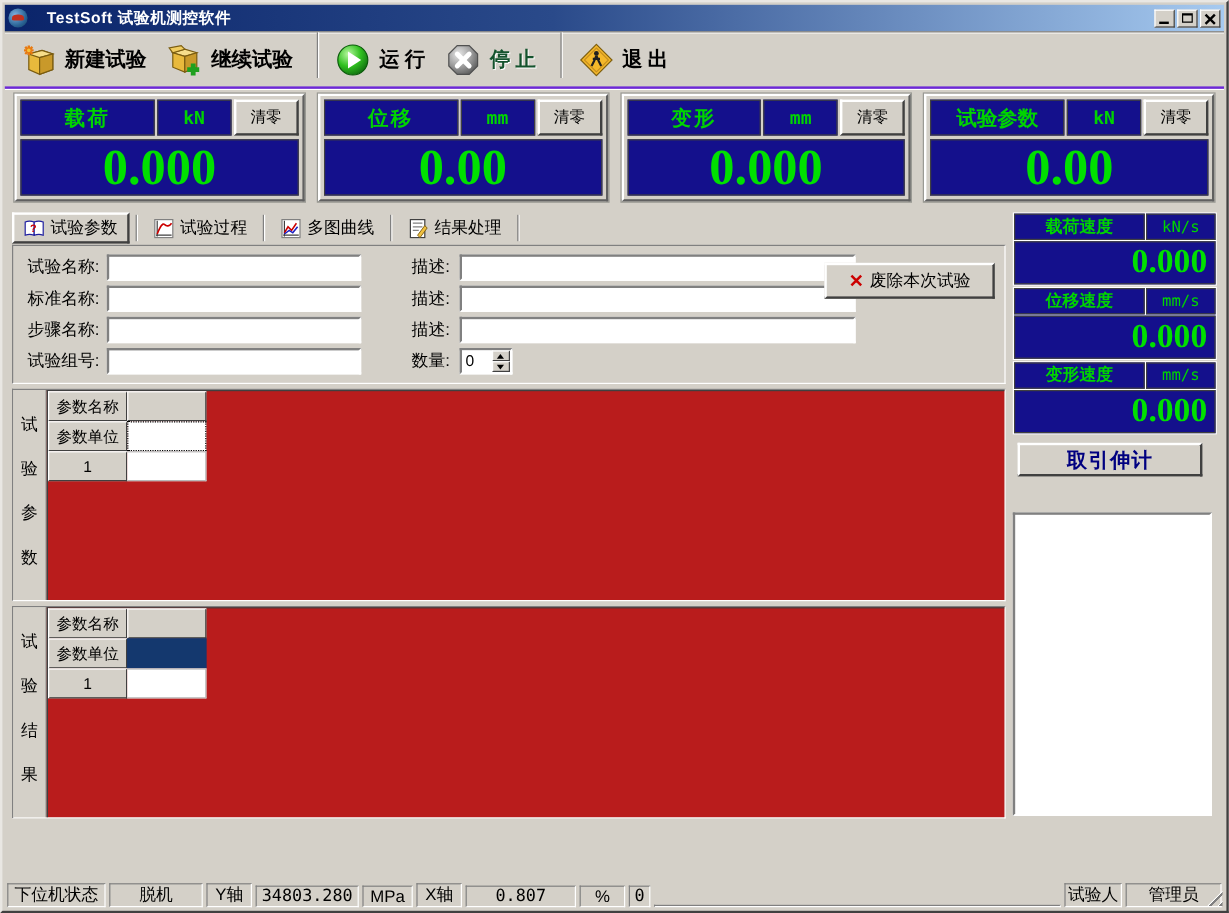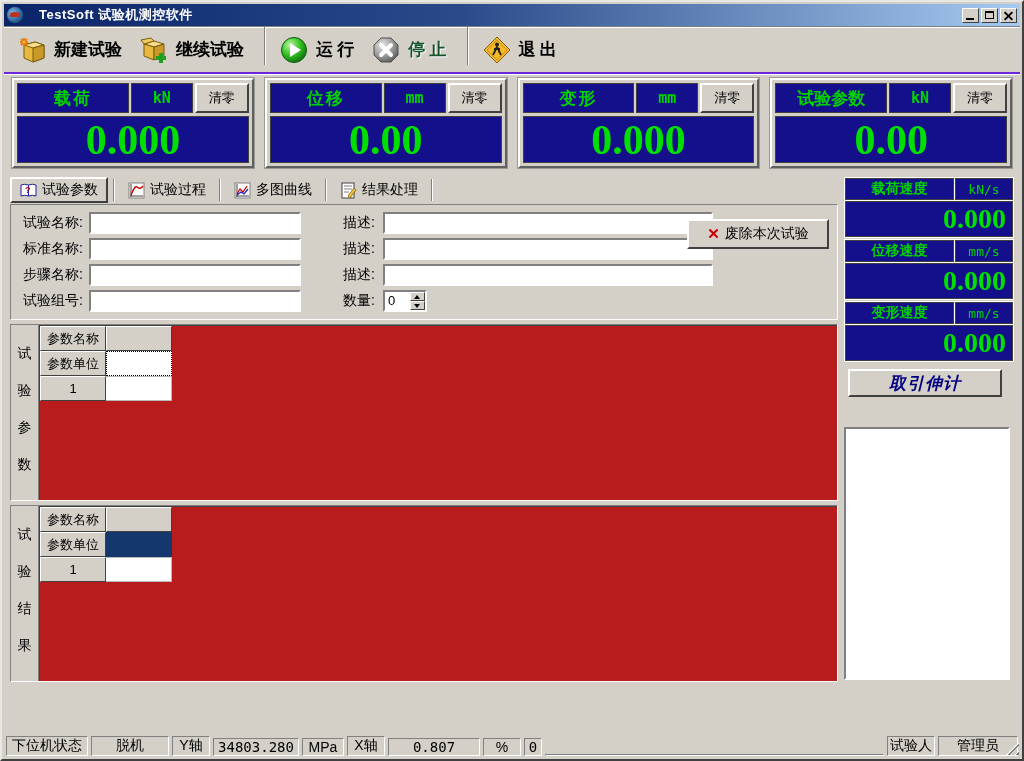--- a/index.html
+++ b/index.html
@@ -188,21 +188,21 @@
   .speed-value {
     height: 36px; margin-top: 1px;
     font-family: "Liberation Serif", "DejaVu Serif", serif;
     font-size: 28px; font-weight: bold; color: #00e000;
     justify-content: flex-end; padding-right: 6px; line-height: 1;
   }
   .ext-btn {
     margin: 6px 12px 8px 4px; height: 28px;
     background: #d4d0c8; border: 2px solid; border-color: #fff #404040 #404040 #fff;
     font-size: 17px; font-weight: bold; color: #000080;
-    font-family: "Liberation Serif", "DejaVu Serif", serif; letter-spacing: 1px; font-style: italic;
+    font-family: "Liberation Serif", "DejaVu Serif", serif; letter-spacing: 1px;
   }
   .listbox {
     flex: 1; background: #fff; margin: 22px 4px 2px 0;
     border: 2px solid; border-color: #808080 #fff #fff #808080;
   }
 
   
   .statusbar { flex: 0 0 26px; display: flex; gap: 3px; padding: 2px 2px 1px 2px; align-items: flex-end; }
   .seg {
     border: 1px solid; border-color: #808080 #fff #fff #808080;

